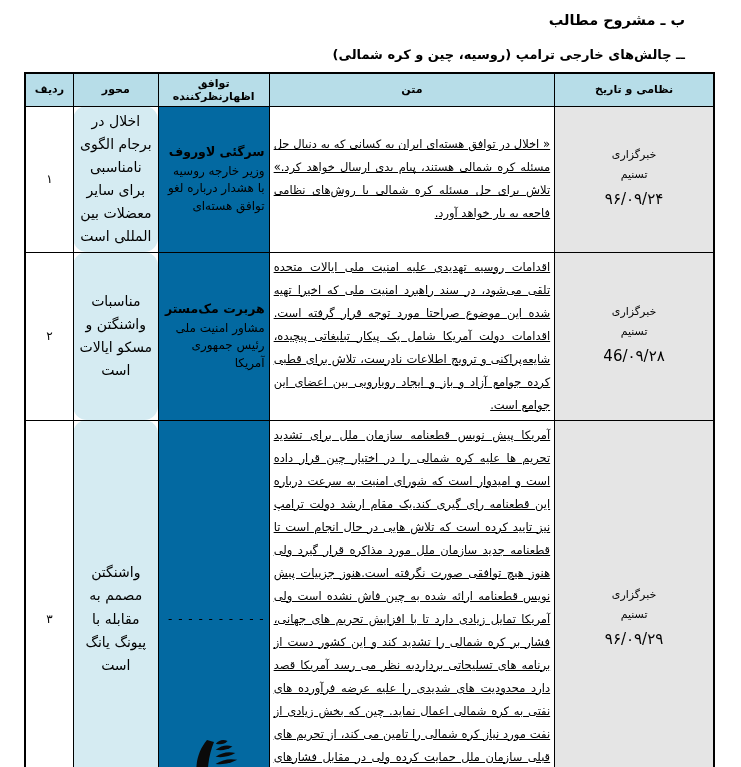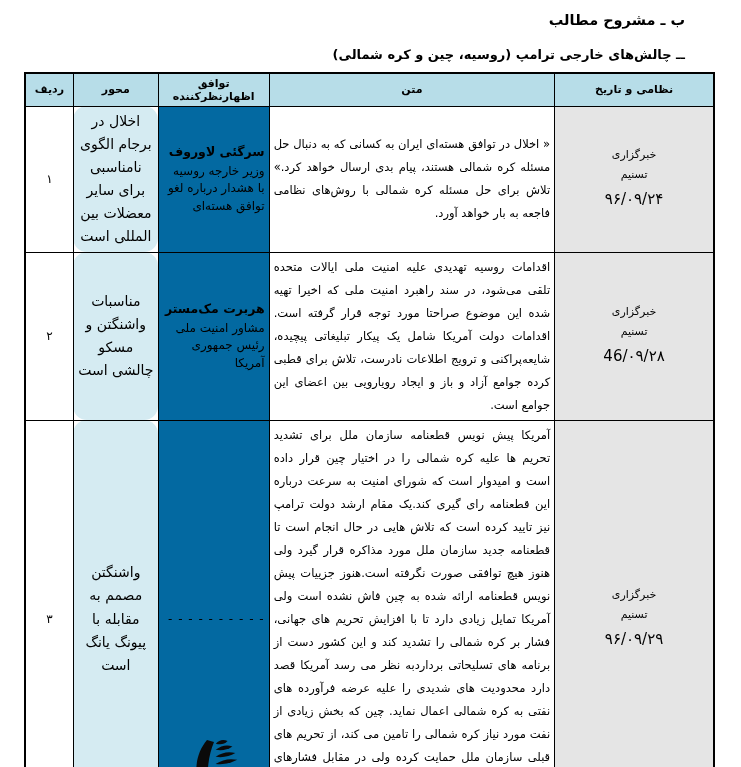--- a/index.html
+++ b/index.html
@@ -119,20 +119,21 @@
     letter-spacing: 1px;
     color: #000;
   }
   td.cell-matn {
     text-align: justify;
     text-align-last: right;
     font-size: 11.5px;
     line-height: 2.0;
     padding: 5px 7px;
     background: #fff;
+    text-decoration: underline;
   }
   td.cell-manba {
     text-align: center;
     font-size: 11px;
     line-height: 1.85;
     background: #e5e5e5;
   }
   .manba-line { display: block; }
   .manba-date { display: block; font-size: 15px; }
 
@@ -199,21 +200,21 @@
           <td class="cell-manba">
             <span class="manba-line">خبرگزاری</span>
             <span class="manba-line">تسنیم</span>
             <span class="manba-date">46/۰۹/۲۸</span>
           </td>
           <td class="cell-matn">اقدامات روسیه تهدیدی علیه امنیت ملی ایالات متحده تلقی می‌شود، در سند راهبرد امنیت ملی که اخیرا تهیه شده این موضوع صراحتا مورد توجه قرار گرفته است. اقدامات دولت آمریکا شامل یک پیکار تبلیغاتی پیچیده، شایعه‌پراکنی و ترویج اطلاعات نادرست، تلاش برای قطبی کرده جوامع آزاد و باز و ایجاد رویارویی بین اعضای این جوامع است.</td>
           <td class="cell-maqam">
             <span class="maqam-name">هربرت مک‌مستر</span>
             <span class="maqam-role">مشاور امنیت ملی رئیس جمهوری آمریکا</span>
           </td>
-          <td class="cell-mehvar">مناسبات واشنگتن و مسکو چالشی است</td>
+          <td class="cell-mehvar">مناسبات واشنگتن و مسکو ایالات است</td>
           <td class="cell-radif">۲</td>
         </tr>
 
         <tr>
           <td class="cell-manba">
             <span class="manba-line">خبرگزاری</span>
             <span class="manba-line">تسنیم</span>
             <span class="manba-date">۹۶/۰۹/۲۹</span>
           </td>
           <td class="cell-matn">آمریکا پیش نویس قطعنامه سازمان ملل برای تشدید تحریم ها علیه کره شمالی را در اختیار چین قرار داده است و امیدوار است که شورای امنیت به سرعت درباره این قطعنامه رای گیری کند.یک مقام ارشد دولت ترامپ نیز تایید کرده است که تلاش هایی در حال انجام است تا قطعنامه جدید سازمان ملل مورد مذاکره قرار گیرد ولی هنوز هیچ توافقی صورت نگرفته است.هنوز جزییات پیش نویس قطعنامه ارائه شده به چین فاش نشده است ولی آمریکا تمایل زیادی دارد تا با افزایش تحریم های جهانی، فشار بر کره شمالی را تشدید کند و این کشور دست از برنامه های تسلیحاتی برداردبه نظر می رسد آمریکا قصد دارد محدودیت های شدیدی را علیه عرضه فرآورده های نفتی به کره شمالی اعمال نماید. چین که بخش زیادی از نفت مورد نیاز کره شمالی را تامین می کند، از تحریم های قبلی سازمان ملل حمایت کرده ولی در مقابل فشارهای آمریکا برای قطع عرضه نفت به کره شمالی ایستادگی نموده است.</td>

